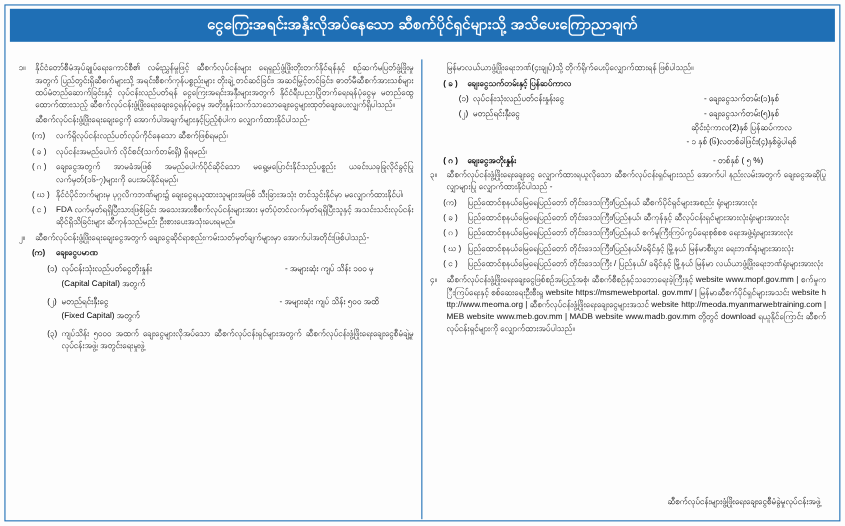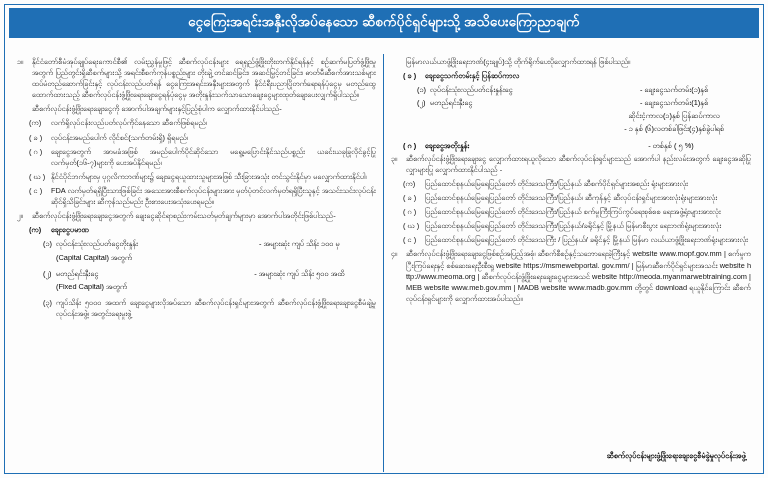--- a/index.html
+++ b/index.html
@@ -97,21 +97,21 @@
   }
   .row2 .c1 { flex: 0 0 54%; display: flex; }
   .row2 .c2 { flex: 1 1 auto; text-align: center; }
   .dashcell { white-space: nowrap; }
   .tiny-gap { height: 3px; }
   .footer {
     position: absolute;
     right: 12px;
     bottom: 10px;
     font-size: 7.4px;
-    font-weight: bold;
+    font-weight: normal;
     text-align: right;
     margin-top: 28px;
   }
   .link { word-break: break-all; }
 </style>
 </head>
 <body>
 
 <div class="page">
   <div class="page-border"></div>
@@ -225,28 +225,28 @@
           <div>လုပ်ငန်းသုံးလည်ပတ်ငန်းနှုန်းငွေ</div>
         </div>
         <div class="c2 dashcell">- ချေးငွေသက်တမ်း(၁)နှစ်</div>
       </div>
 
       <div class="row2 indent2">
         <div class="c1">
           <div class="num narrow">(၂)</div>
           <div>မတည်ရင်းနှီးငွေ</div>
         </div>
-        <div class="c2 dashcell">- ချေးငွေသက်တမ်း(1)နှစ်</div>
+        <div class="c2 dashcell">- ချေးငွေသက်တမ်း(၅)နှစ်</div>
       </div>
       <div class="row2 indent2">
         <div class="c1">
             <div class="num narrow"></div>
             <div></div>
           </div>
-        <div class="c2">ဆိုင်းငံ့ကာလ(၁)နှစ် ပြန်ဆပ်ကာလ</div>
+        <div class="c2">ဆိုင်းငံ့ကာလ(2)နှစ် ပြန်ဆပ်ကာလ</div>
       </div>
       <div class="row2 indent2">
         <div class="c1">
             <div class="num narrow"></div>
             <div></div>
           </div>
         <div class="c2">- ၁ နှစ် (၆)လတစ်ခါဖြင်း(၄)နှစ်ခွဲပါရစ်</div>
       </div>
 
       <div class="tiny-gap"></div>

